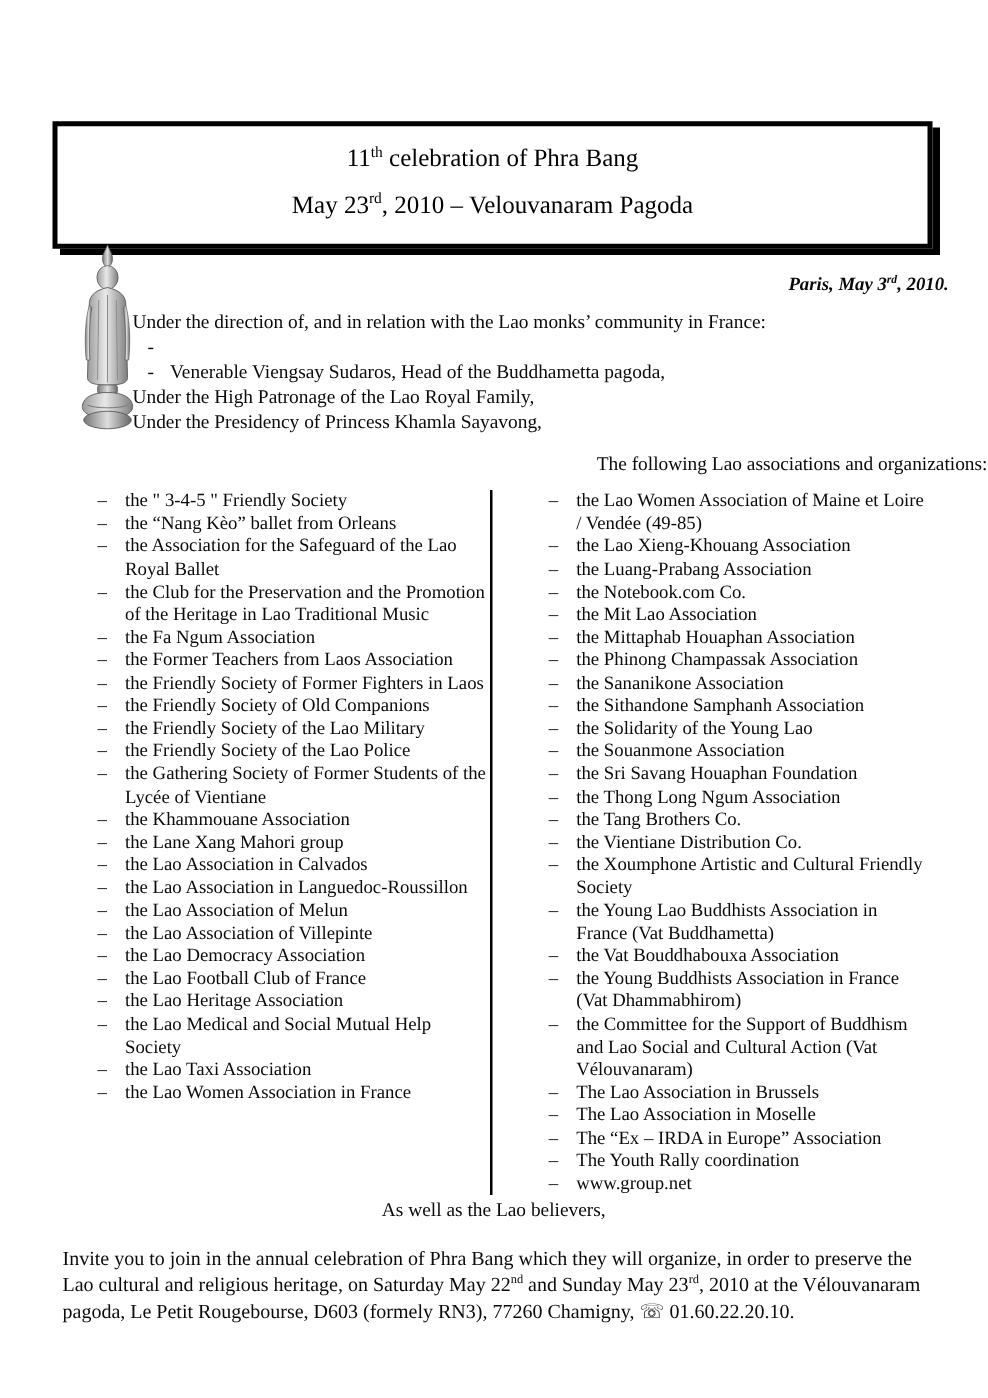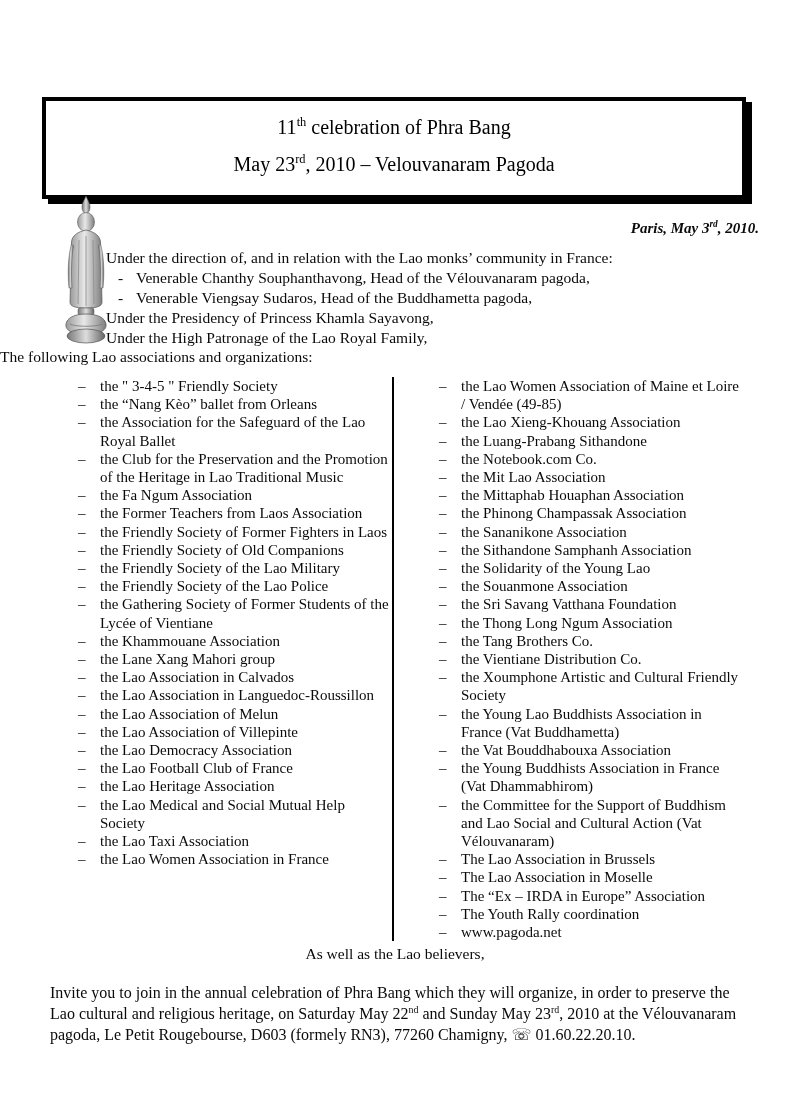--- a/index.html
+++ b/index.html
@@ -45,21 +45,22 @@
 
   .intro {
     margin: 11px 40px 0 106px;
     font-size: 15.5px;
     line-height: 20px;
   }
   .intro-row { display: flex; }
   .intro-row .bullet-dash { width: 30px; flex: none; padding-left: 12px; box-sizing: border-box; }
 
   .assoc-heading {
-    text-align: left;
+    text-align: right;
+    margin-top: 15px;
     font-size: 15.5px;
   }
 
   .columns {
     display: flex;
     margin: 11px 44px 0 50px;
     align-items: stretch;
   }
   .col-left  { width: 313px; padding: 0 0 0 28px; box-sizing: content-box; }
   .divider   { flex: none; width: 0; border-left: 2px solid #000; margin-left: 1px; }
@@ -126,33 +127,32 @@
     <path d="M13 128 C18 131 40 131 45 128" stroke="#777" stroke-width="0.8" fill="none"></path>
   </svg>
 </div>
 
 <div class="intro">
   <div>Under the direction of, and in relation with the Lao monks’ community in France:</div>
   <div>
 
       <div class="intro-row">
         <span class="bullet-dash">-</span>
-        <span class="item-text">Venerable Chanthy Souphanthavong, Head of the Vélouvanaram pagoda,</span>
       </div>
 
       <div class="intro-row">
         <span class="bullet-dash">-</span>
         <span class="item-text">Venerable Viengsay Sudaros, Head of the Buddhametta pagoda,</span>
       </div>
     </div>
   <div>
 
+      <div>Under the High Patronage of the Lao Royal Family,</div>
+
       <div>Under the Presidency of Princess Khamla Sayavong,</div>
-
-      <div>Under the High Patronage of the Lao Royal Family,</div>
     </div>
 </div>
 
 <div class="assoc-heading">The following Lao associations and organizations:</div>
 
 <div class="columns">
   <div class="col-left">
 
       <div class="assoc-item">
         <span class="dash">–</span>
@@ -277,21 +277,21 @@
         <span class="item-text">the Lao Women Association of Maine et Loire / Vendée (49-85)</span>
       </div>
 
       <div class="assoc-item">
         <span class="dash">–</span>
         <span class="item-text">the Lao Xieng-Khouang Association</span>
       </div>
 
       <div class="assoc-item">
         <span class="dash">–</span>
-        <span class="item-text">the Luang-Prabang Sithandone</span>
+        <span class="item-text">the Luang-Prabang Association</span>
       </div>
 
       <div class="assoc-item">
         <span class="dash">–</span>
         <span class="item-text">the Notebook.com Co.</span>
       </div>
 
       <div class="assoc-item">
         <span class="dash">–</span>
         <span class="item-text">the Mit Lao Association</span>
@@ -322,21 +322,21 @@
         <span class="item-text">the Solidarity of the Young Lao</span>
       </div>
 
       <div class="assoc-item">
         <span class="dash">–</span>
         <span class="item-text">the Souanmone Association</span>
       </div>
 
       <div class="assoc-item">
         <span class="dash">–</span>
-        <span class="item-text">the Sri Savang Vatthana Foundation</span>
+        <span class="item-text">the Sri Savang Houaphan Foundation</span>
       </div>
 
       <div class="assoc-item">
         <span class="dash">–</span>
         <span class="item-text">the Thong Long Ngum Association</span>
       </div>
 
       <div class="assoc-item">
         <span class="dash">–</span>
         <span class="item-text">the Tang Brothers Co.</span>
@@ -387,19 +387,19 @@
         <span class="item-text">The “Ex – IRDA in Europe” Association</span>
       </div>
 
       <div class="assoc-item">
         <span class="dash">–</span>
         <span class="item-text">The Youth Rally coordination</span>
       </div>
 
       <div class="assoc-item">
         <span class="dash">–</span>
-        <span class="item-text">www.pagoda.net</span>
+        <span class="item-text">www.group.net</span>
       </div>
     </div>
 </div>
 
 <div class="believers">As well as the Lao believers,</div>
 <div class="closing-para">Invite you to join in the annual celebration of Phra Bang which they will organize, in order to preserve the Lao cultural and religious heritage, on Saturday May 22<sup>nd</sup> and Sunday May 23<sup>rd</sup>, 2010 at the Vélouvanaram pagoda, Le Petit Rougebourse, D603 (formely RN3), 77260 Chamigny, ☏ 01.60.22.20.10.</div>
 
 </body></html>

